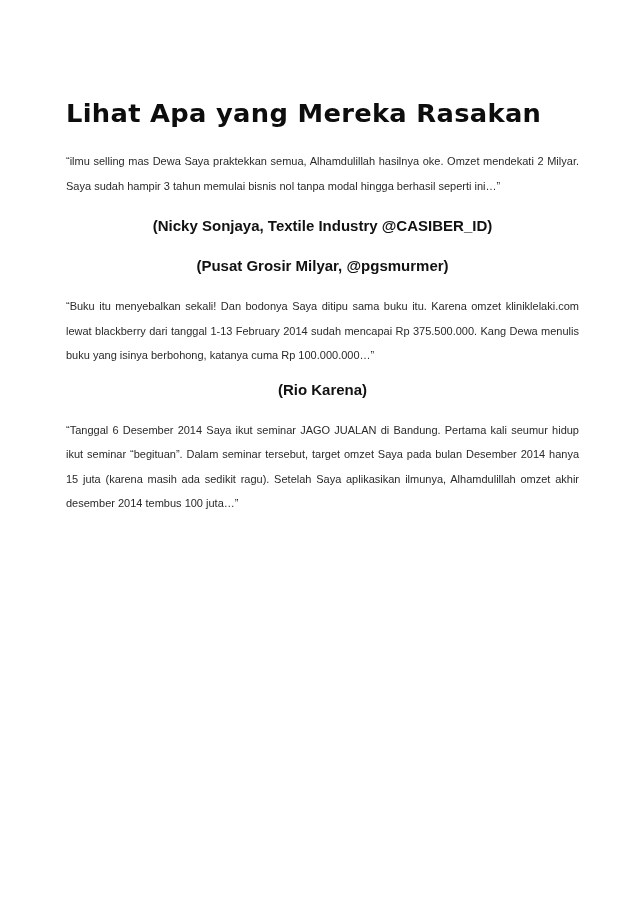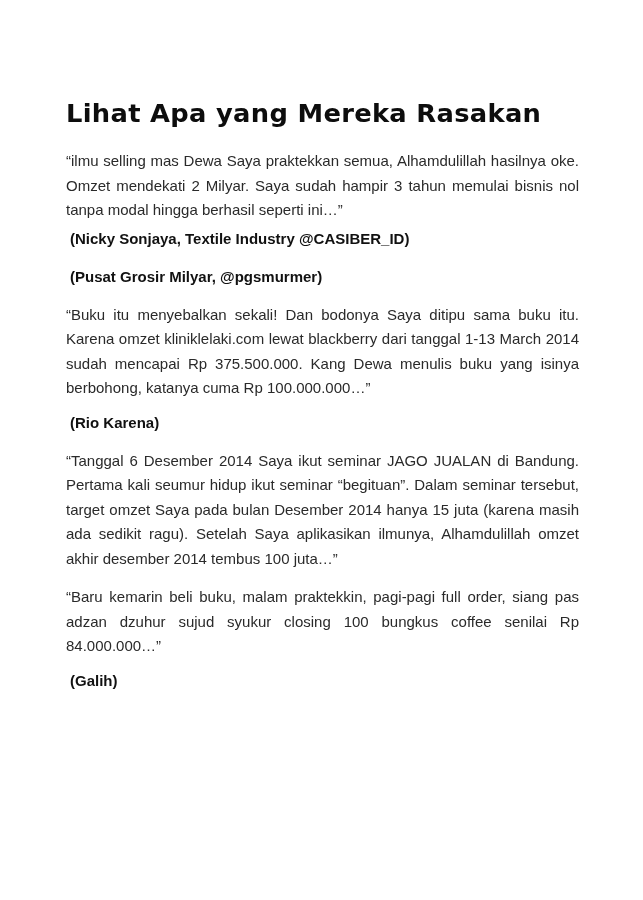--- a/index.html
+++ b/index.html
@@ -29,34 +29,34 @@
       margin: 0 0 18px 0;
       line-height: 34px;
       transform: scaleX(1.03);
       transform-origin: left center;
     }
     .testimonial {
       margin-bottom: 14px;
     }
     .quote {
       font-family: "Liberation Sans", sans-serif;
-      font-size: 15px;
+      font-size: 11px;
       line-height: 24.5px;
       text-align: justify;
       color: #2a2a2a;
       margin: 0;
     }
     .author {
       font-family: "Liberation Sans", sans-serif;
       font-size: 15px;
       font-weight: bold;
-      text-align: left;
+      text-align: center;
       line-height: 24px;
       color: #111111;
-      margin: 4px;
+      margin: 16px;
     }
     .author.spaced {
       margin-top: 10px;
     }
   </style>
 </head>
 <body>
 
 <div class="page">
   <h1 class="title">Lihat Apa yang Mereka Rasakan</h1>
@@ -64,25 +64,21 @@
   <div class="testimonial">
     <p class="quote">“ilmu selling mas Dewa Saya praktekkan semua, Alhamdulillah hasilnya oke. Omzet mendekati 2 Milyar. Saya sudah hampir 3 tahun memulai bisnis nol tanpa modal hingga berhasil seperti ini…”</p>
     <p class="author">(Nicky Sonjaya, Textile Industry @CASIBER_ID)</p>
   </div>
 
   <div class="testimonial">
     <p class="author">(Pusat Grosir Milyar, @pgsmurmer)</p>
   </div>
 
   <div class="testimonial">
-    <p class="quote">“Buku itu menyebalkan sekali! Dan bodonya Saya ditipu sama buku itu. Karena omzet kliniklelaki.com lewat blackberry dari tanggal 1-13 March 2014 sudah mencapai Rp 375.500.000. Kang Dewa menulis buku yang isinya berbohong, katanya cuma Rp 100.000.000…”</p>
+    <p class="quote">“Buku itu menyebalkan sekali! Dan bodonya Saya ditipu sama buku itu. Karena omzet kliniklelaki.com lewat blackberry dari tanggal 1-13 February 2014 sudah mencapai Rp 375.500.000. Kang Dewa menulis buku yang isinya berbohong, katanya cuma Rp 100.000.000…”</p>
     <p class="author spaced">(Rio Karena)</p>
   </div>
 
   <div class="testimonial">
     <p class="quote">“Tanggal 6 Desember 2014 Saya ikut seminar JAGO JUALAN di Bandung. Pertama kali seumur hidup ikut seminar “begituan”. Dalam seminar tersebut, target omzet Saya pada bulan Desember 2014 hanya 15 juta (karena masih ada sedikit ragu). Setelah Saya aplikasikan ilmunya, Alhamdulillah omzet akhir desember 2014 tembus 100 juta…”</p>
   </div>
 
-  <div class="testimonial">
-    <p class="quote">“Baru kemarin beli buku, malam praktekkin, pagi-pagi full order, siang pas adzan dzuhur sujud syukur closing 100 bungkus coffee senilai Rp 84.000.000…”</p>
-    <p class="author spaced">(Galih)</p>
-  </div>
 </div>
 
 </body></html>

